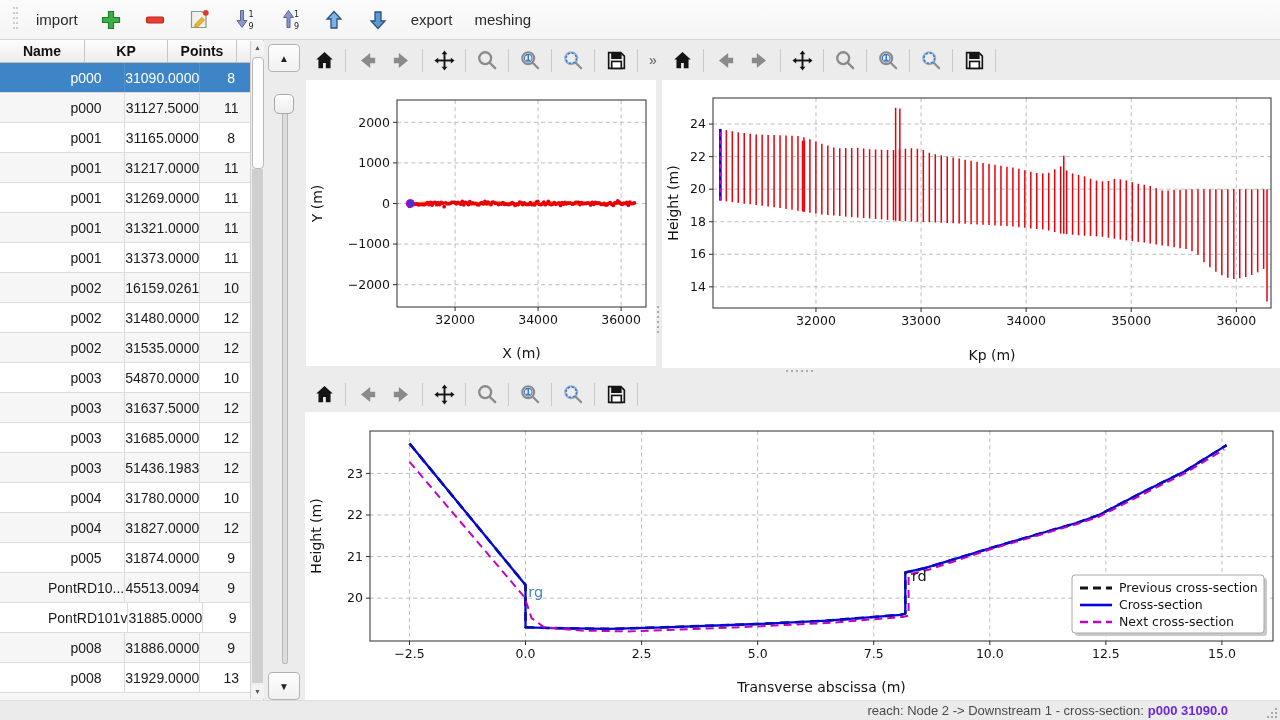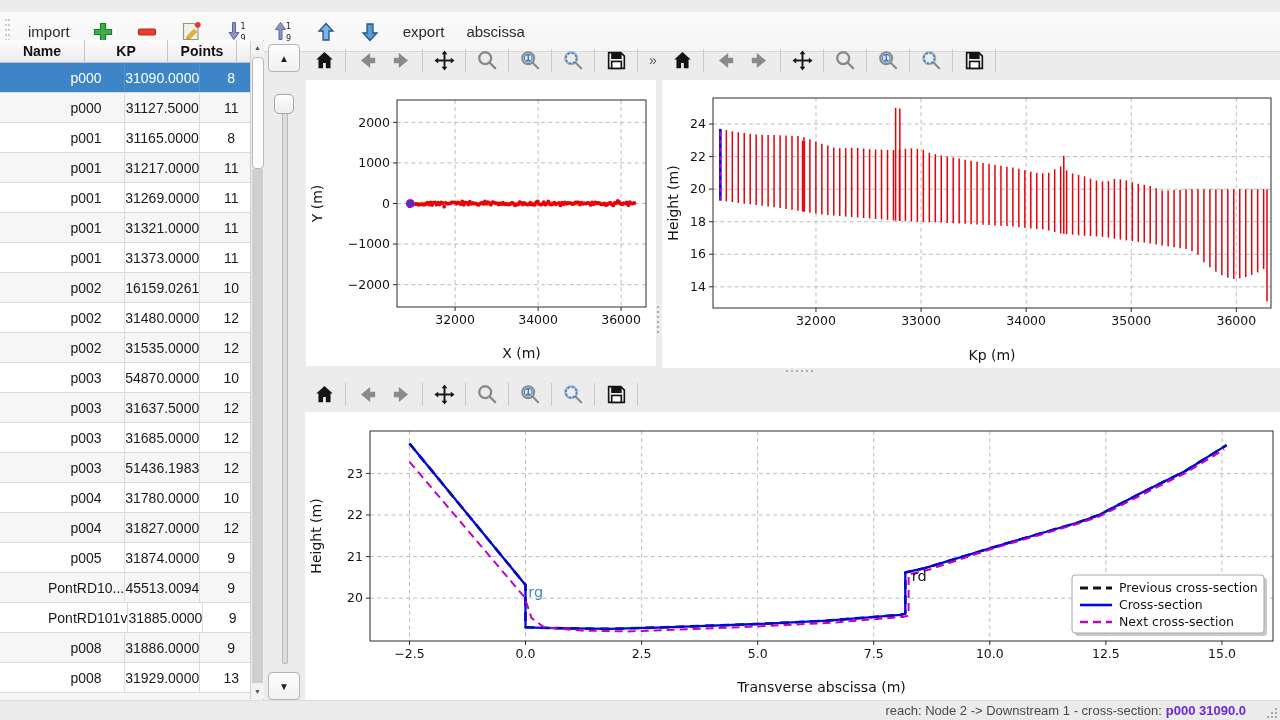--- a/index.html
+++ b/index.html
@@ -1,21 +1,21 @@
 <!DOCTYPE html>
 <html style="--sel: #3d85c6;"><head>
 <meta charset="utf-8">
 <style>
   html,body{margin:0;padding:0;}
   body{width:1280px;height:720px;position:relative;overflow:hidden;background:#ececec;
        font-family:"Liberation Sans", sans-serif;-webkit-font-smoothing:antialiased;}
   .abs{position:absolute;}
   
-  #top-toolbar{left:0;top:12px;width:1280px;height:40px;background:linear-gradient(#fbfbfb,#f5f5f5);
-       border-bottom:1px solid #d8d8d8;display:flex;align-items:center;gap:4px;padding-left:0;box-sizing:border-box;}
+  #top-toolbar{left:0;top:0;width:1280px;height:40px;background:linear-gradient(#fbfbfb,#f5f5f5);
+       border-bottom:1px solid #d8d8d8;display:flex;align-items:center;gap:4px;padding-left:8px;box-sizing:border-box;}
   .tbtn{border:none;background:transparent;padding:3px 9px;display:flex;align-items:center;gap:4px;
        font-family:"Liberation Sans",sans-serif;font-size:15px;color:#2b2b2b;cursor:default;}
   .tbtn svg{display:block;}
   
   #table-wrap{left:0;top:40px;width:263px;height:660px;background:#fff;border-right:1px solid #c3c3c3;overflow:hidden;}
   .thead{display:flex;height:22px;background:linear-gradient(#fdfdfd,#ececec);border-bottom:1px solid #c0c0c0;
        font-weight:bold;font-size:14px;color:#111;}
   .thead .tcell{border-right:1px solid #c6c6c6;display:flex;align-items:center;justify-content:center;}
   .trow{display:flex;height:29px;border-bottom:1px solid #dcdcdc;font-size:14px;color:#1a1a1a;background:#fff;padding-left:48px;}
   .trow.alt{background:#f6f6f6;}
@@ -41,21 +41,21 @@
   .mpl-toolbar{display:flex;align-items:center;gap:2px;}
   .mpl-btn{width:32px;height:28px;border:none;background:transparent;display:flex;align-items:center;justify-content:center;padding:0;}
   .mpl-sep{width:1px;height:23px;background:#c9c9c9;margin:0 3px;}
   .overflow{font-size:14px;color:#555;padding:0 6px;}
   svg text{font-family:"DejaVu Sans",sans-serif;}
   
   .dots-h{display:flex;gap:3px;} .dots-h i{width:2px;height:2px;border-radius:50%;background:#9a9a9a;}
   .dots-v{display:flex;flex-direction:column;gap:3px;} .dots-v i{width:2px;height:2px;border-radius:50%;background:#9a9a9a;}
   
   #status-bar{left:0;top:700px;width:1280px;height:20px;background:#ebebeb;border-top:1px solid #dcdcdc;
-       display:flex;align-items:center;justify-content:flex-end;font-size:13px;color:#4a4a4a;box-sizing:border-box;padding-right:34px;}
+       display:flex;align-items:center;justify-content:flex-end;font-size:13px;color:#4a4a4a;box-sizing:border-box;padding-right:52px;}
   #status-bar b{color:#6d28d9;margin-left:4px;}
 </style>
 </head>
 <body>
 
 <div id="top-toolbar" class="abs">
   <span style="padding:0 4px;">
     <svg width="7" height="26" viewBox="0 0 7 26">
       <g fill="#bdbdbd">
           <circle cx="2" cy="3" r="1"></circle>
@@ -112,21 +112,21 @@
   </button>
   <button class="tbtn">
     <svg width="22" height="22" viewBox="0 0 22 22">
         <path d="M11 19.5 4 12h4V3h6v9h4Z" fill="#5b9bd5" stroke="#27537e" stroke-width="1.3"></path>
       </svg>
   </button>
   <button class="tbtn">
       <span>export</span>
     </button>
   <button class="tbtn">
-      <span>abscissa</span>
+      <span>meshing</span>
     </button>
 </div>
 
 <div id="table-wrap" class="abs">
   <div class="thead">
     <div class="tcell c0">Name</div>
     <div class="tcell c1">KP</div>
     <div class="tcell c2">Points</div>
   </div>
   <div id="tbody">

